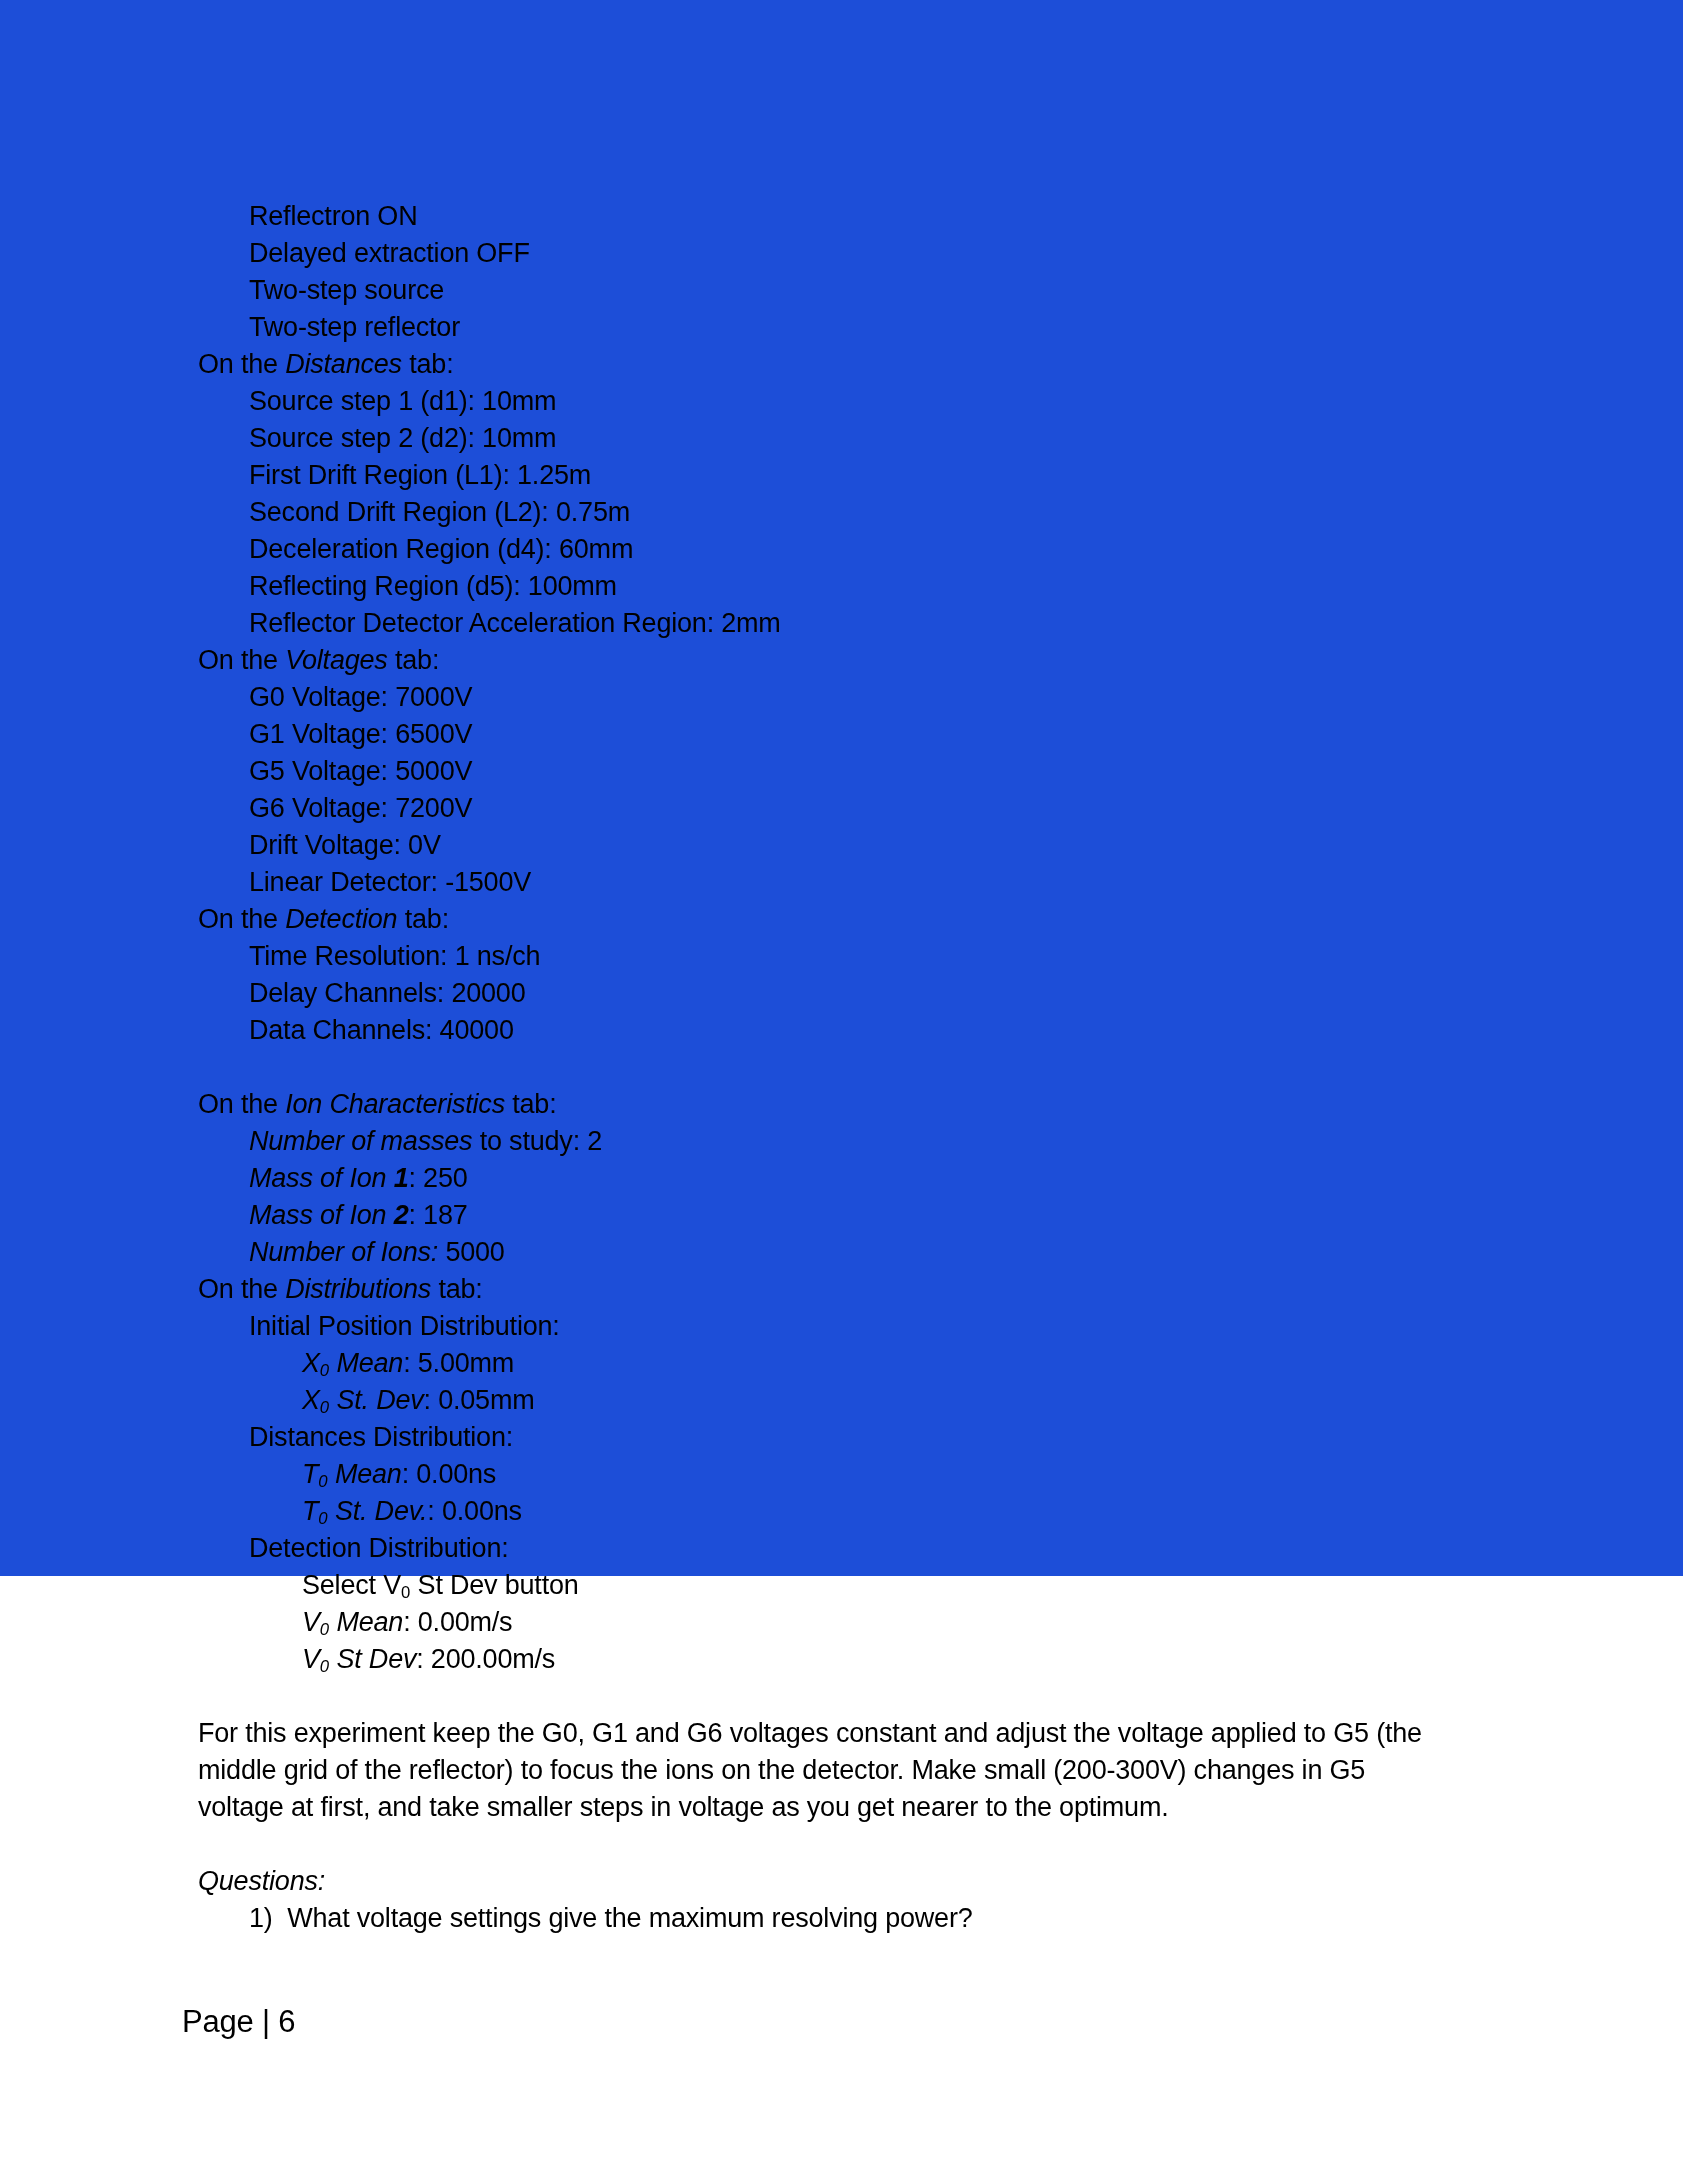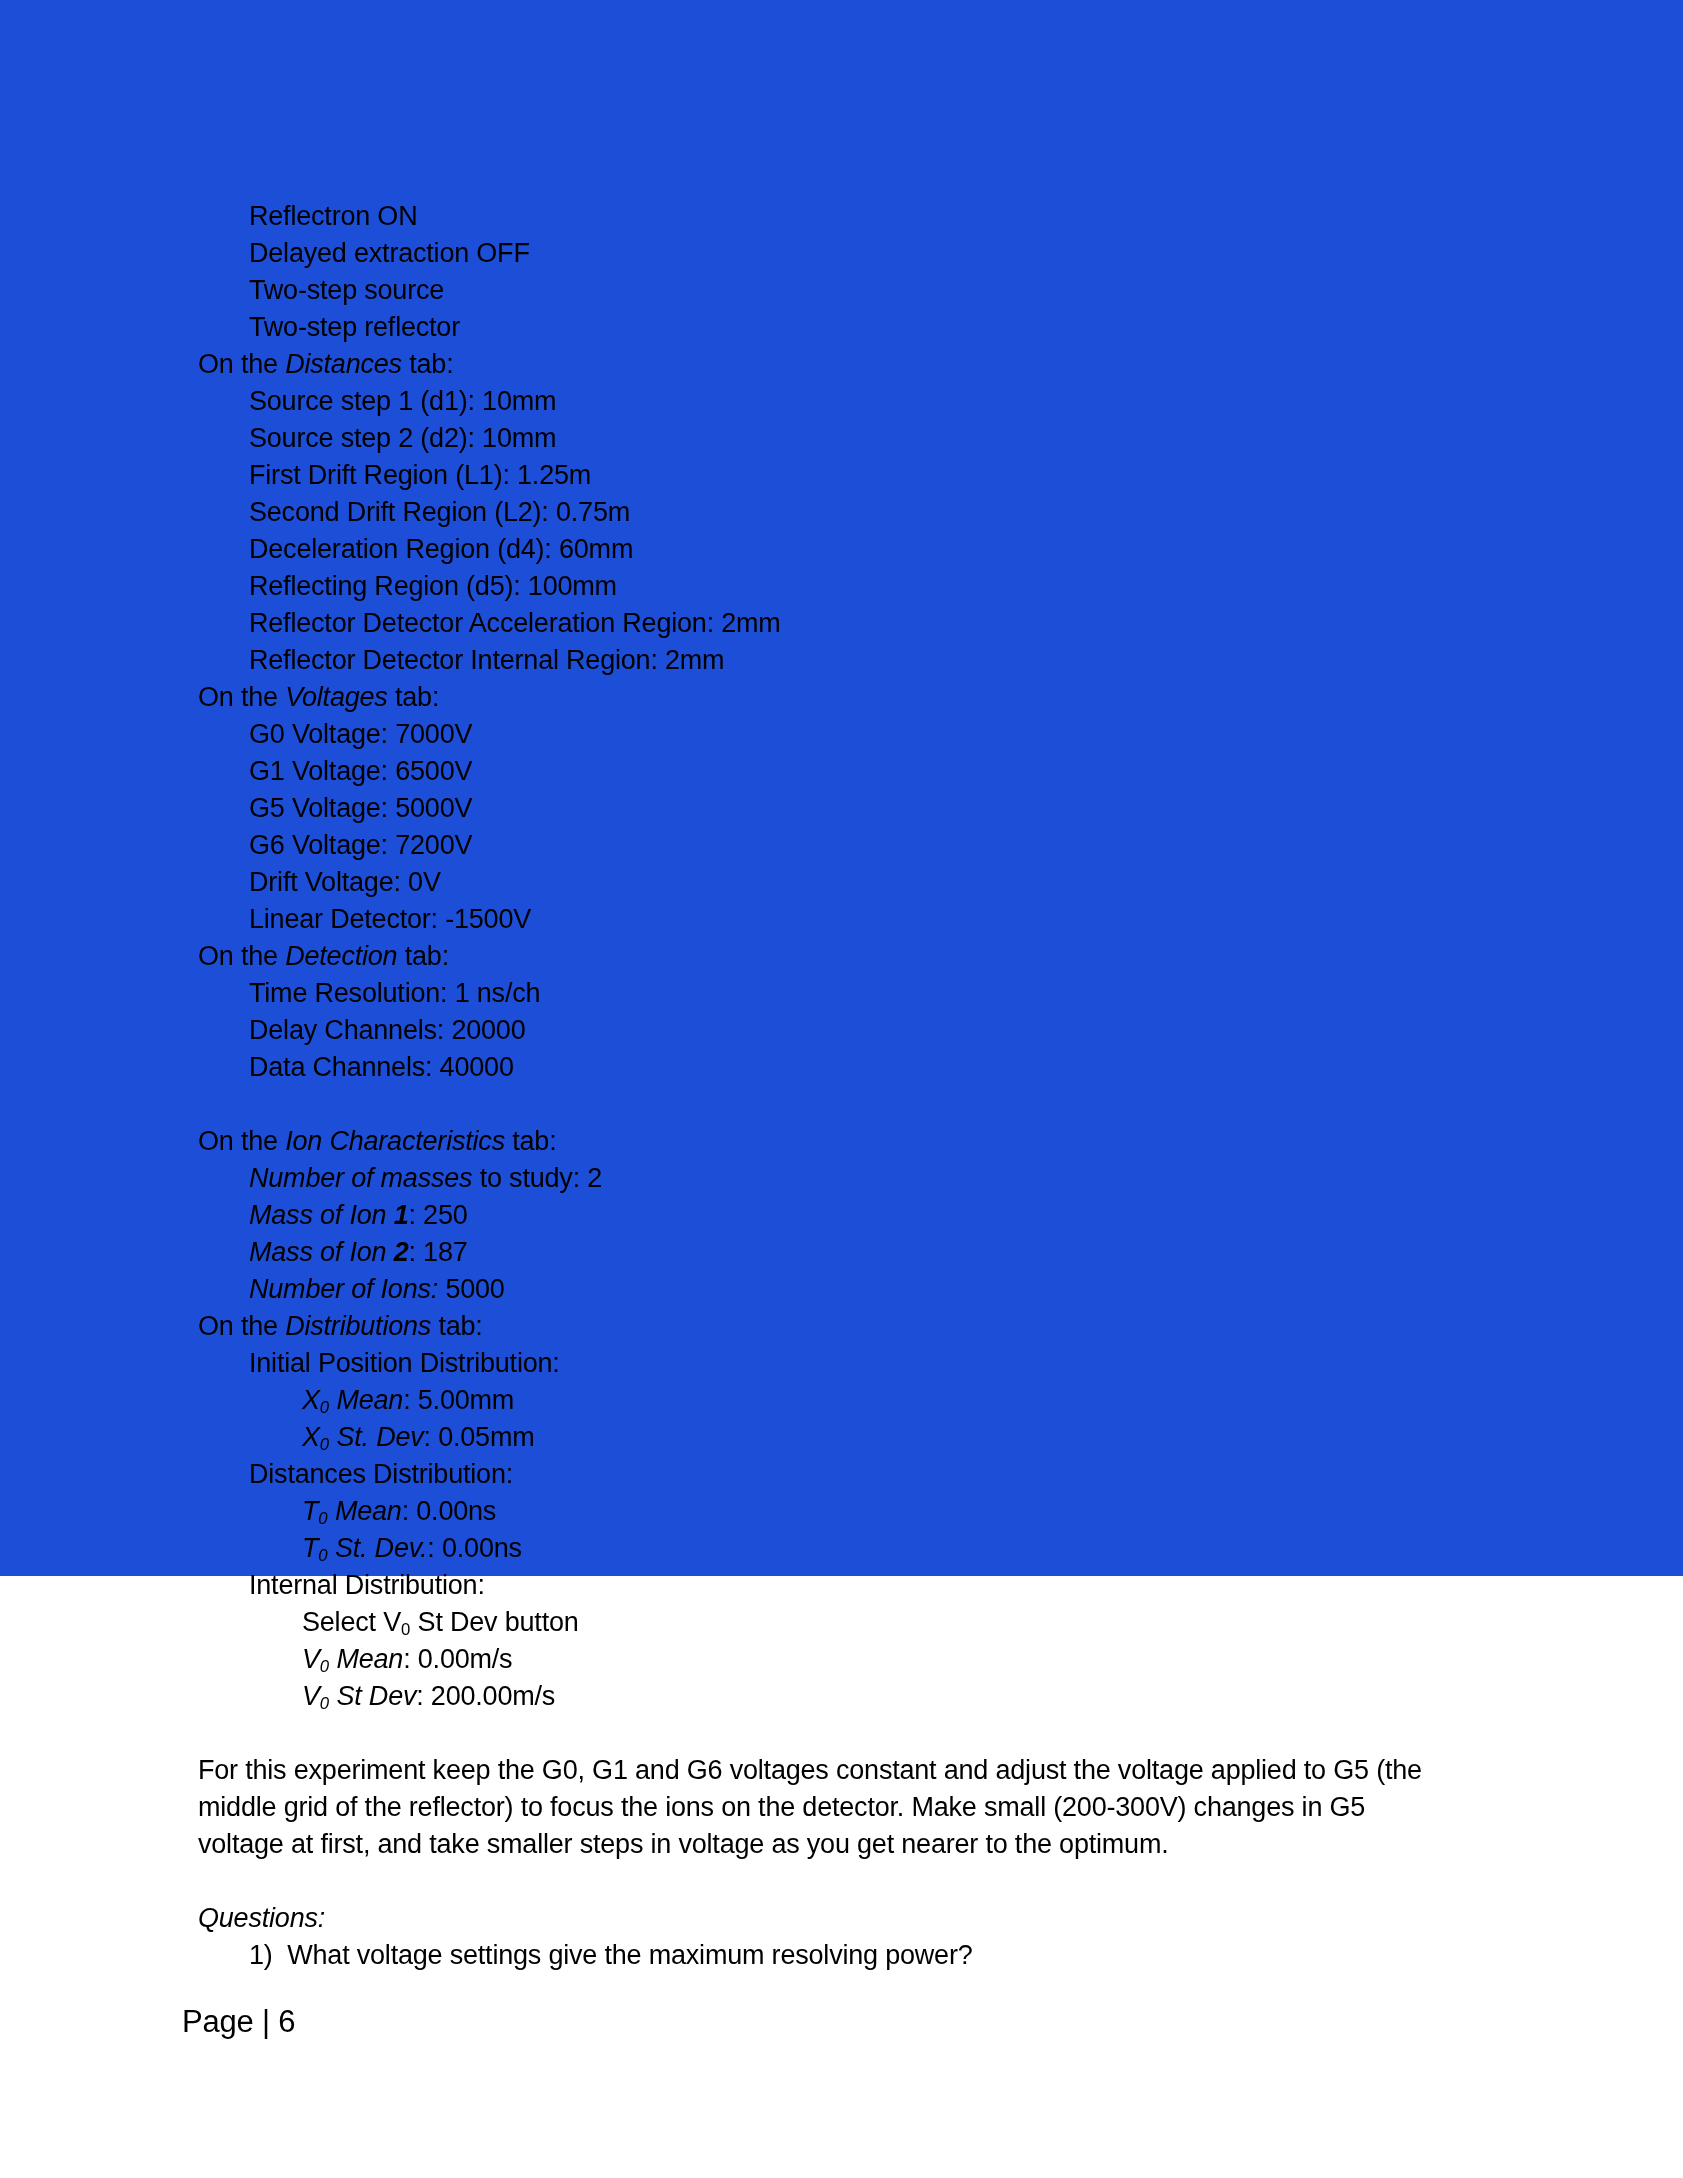--- a/index.html
+++ b/index.html
@@ -62,21 +62,20 @@
       <div class="line indent-1"><span class="seg">Two-step source</span></div>
       <div class="line indent-1"><span class="seg">Two-step reflector</span></div>
       <div class="line indent-0"><span class="seg">On the </span><span class="seg i">Distances</span><span class="seg"> tab:</span></div>
       <div class="line indent-1"><span class="seg">Source step 1 (d1): 10mm</span></div>
       <div class="line indent-1"><span class="seg">Source step 2 (d2): 10mm</span></div>
       <div class="line indent-1"><span class="seg">First Drift Region (L1): 1.25m</span></div>
       <div class="line indent-1"><span class="seg">Second Drift Region (L2): 0.75m</span></div>
       <div class="line indent-1"><span class="seg">Deceleration Region (d4): 60mm</span></div>
       <div class="line indent-1"><span class="seg">Reflecting Region (d5): 100mm</span></div>
       <div class="line indent-1"><span class="seg">Reflector Detector Acceleration Region: 2mm</span></div>
-      <div class="line indent-1"><span class="seg">Reflector Detector Internal Region: 2mm</span></div>
       <div class="line indent-0"><span class="seg">On the </span><span class="seg i">Voltages</span><span class="seg"> tab:</span></div>
       <div class="line indent-1"><span class="seg">G0 Voltage: 7000V</span></div>
       <div class="line indent-1"><span class="seg">G1 Voltage: 6500V</span></div>
       <div class="line indent-1"><span class="seg">G5 Voltage: 5000V</span></div>
       <div class="line indent-1"><span class="seg">G6 Voltage: 7200V</span></div>
       <div class="line indent-1"><span class="seg">Drift Voltage: 0V</span></div>
       <div class="line indent-1"><span class="seg">Linear Detector: -1500V</span></div>
       <div class="line indent-0"><span class="seg">On the </span><span class="seg i">Detection</span><span class="seg"> tab:</span></div>
       <div class="line indent-1"><span class="seg">Time Resolution: 1 ns/ch</span></div>
       <div class="line indent-1"><span class="seg">Delay Channels: 20000</span></div>
@@ -87,21 +86,21 @@
       <div class="line indent-1"><span class="seg i">Mass of Ion </span><span class="seg bi">1</span><span class="seg">: 250</span></div>
       <div class="line indent-1"><span class="seg i">Mass of Ion </span><span class="seg bi">2</span><span class="seg">: 187</span></div>
       <div class="line indent-1"><span class="seg i">Number of Ions:</span><span class="seg"> 5000</span></div>
       <div class="line indent-0"><span class="seg">On the </span><span class="seg i">Distributions</span><span class="seg"> tab:</span></div>
       <div class="line indent-1"><span class="seg">Initial Position Distribution:</span></div>
       <div class="line indent-2"><span class="seg i">X</span><span class="seg isub">0</span><span class="seg i"> Mean</span><span class="seg">: 5.00mm</span></div>
       <div class="line indent-2"><span class="seg i">X</span><span class="seg isub">0</span><span class="seg i"> St. Dev</span><span class="seg">: 0.05mm</span></div>
       <div class="line indent-1"><span class="seg">Distances Distribution:</span></div>
       <div class="line indent-2"><span class="seg i">T</span><span class="seg isub">0</span><span class="seg i"> Mean</span><span class="seg">: 0.00ns</span></div>
       <div class="line indent-2"><span class="seg i">T</span><span class="seg isub">0</span><span class="seg i"> St. Dev.</span><span class="seg">: 0.00ns</span></div>
-      <div class="line indent-1"><span class="seg">Internal Distribution:</span></div>
+      <div class="line indent-1"><span class="seg">Detection Distribution:</span></div>
       <div class="line indent-2"><span class="seg">Select V</span><span class="seg sub">0</span><span class="seg"> St Dev button</span></div>
       <div class="line indent-2"><span class="seg i">V</span><span class="seg isub">0</span><span class="seg i"> Mean</span><span class="seg">: 0.00m/s</span></div>
       <div class="line indent-2"><span class="seg i">V</span><span class="seg isub">0</span><span class="seg i"> St Dev</span><span class="seg">: 200.00m/s</span></div>
       <div class="line indent-0"></div>
       <div class="line indent-0"><span class="seg">For this experiment keep the G0, G1 and G6 voltages constant and adjust the voltage applied to G5 (the</span></div>
       <div class="line indent-0"><span class="seg">middle grid of the reflector) to focus the ions on the detector. Make small (200-300V) changes in G5</span></div>
       <div class="line indent-0"><span class="seg">voltage at first, and take smaller steps in voltage as you get nearer to the optimum.</span></div>
       <div class="line indent-0"></div>
       <div class="line indent-0"><span class="seg i">Questions:</span></div>
       <div class="line indent-1"><span class="seg">1)&nbsp; What voltage settings give the maximum resolving power?</span></div>

